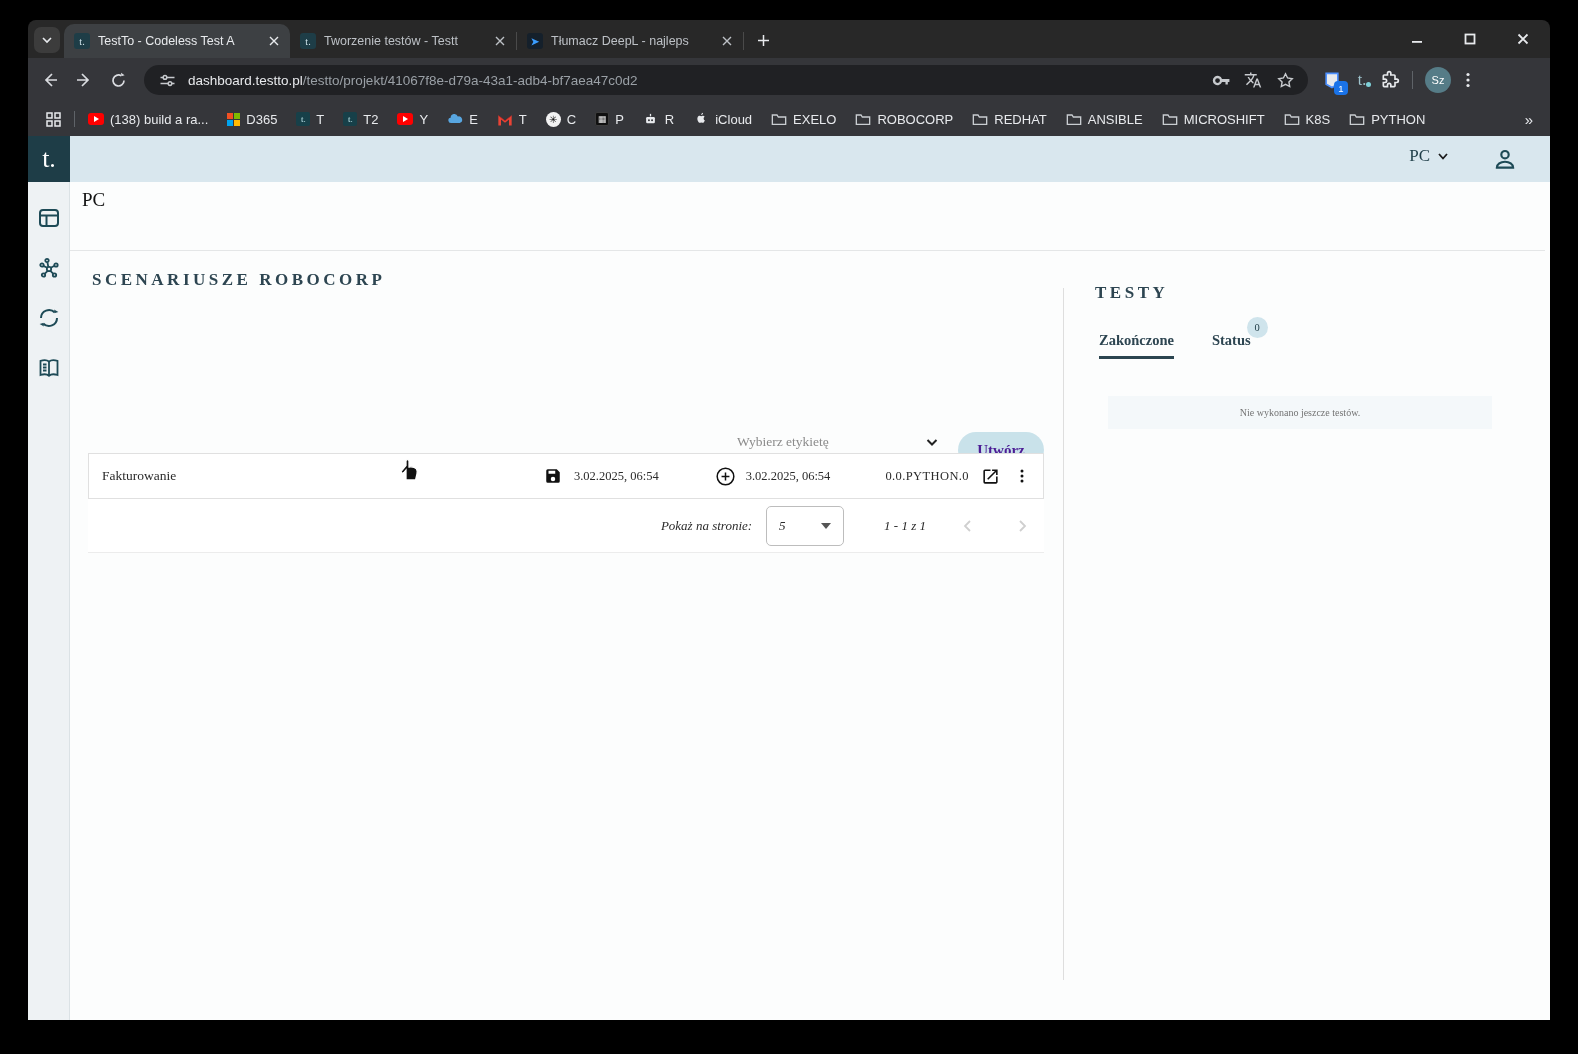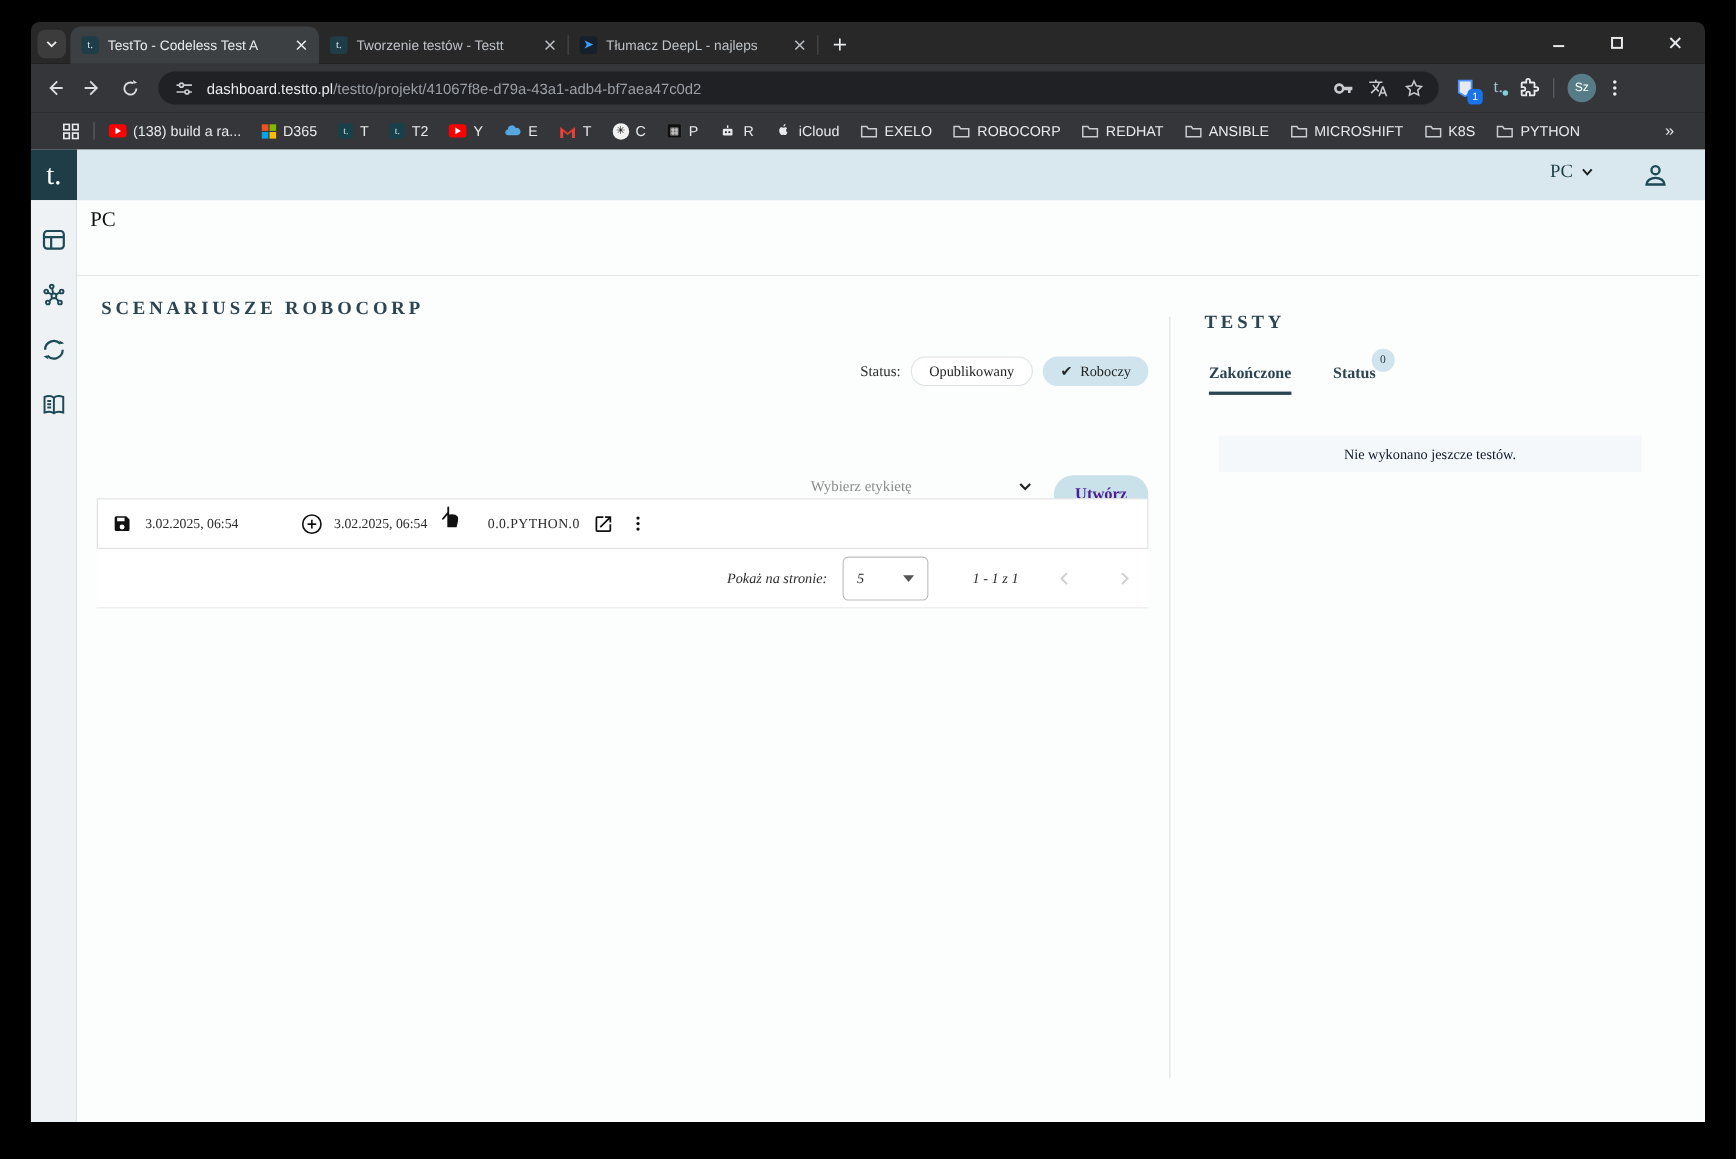--- a/index.html
+++ b/index.html
@@ -41,21 +41,21 @@
   .ext-badge { position:absolute; right:-4px; bottom:-3px; min-width:14px; height:14px; background:#1a73e8;
                color:#fff; border-radius:4px; font-size:9.5px; display:flex; align-items:center; justify-content:center; padding:0 3px; }
   .mini-testto { width:20px; height:20px; position:relative; color:#9fc4cc; font-family:"Liberation Serif", serif;
                  font-size:16px; display:flex; align-items:center; justify-content:center; }
   .mini-testto i { position:absolute; right:1px; bottom:3px; width:5px; height:5px; background:#7fd0d8; border-radius:50%; }
   .tb-sep { width:1px; height:18px; background:#5f6368; margin:0 4px; }
   .avatar { width:26px; height:26px; border-radius:50%; background:#567c87; color:#fff; font-size:11px;
             display:flex; align-items:center; justify-content:center; }
 
   
-  .bookmarks { height:34px; background:#35363a; display:flex; align-items:center; padding:0 28px; gap:19px;
+  .bookmarks { height:34px; background:#35363a; display:flex; align-items:center; padding:0 17px; gap:19px;
                color:#e8eaed; font-size:13px; flex:0 0 auto; }
   .bm { display:flex; align-items:center; gap:6px; white-space:nowrap; }
   .bm-sep { width:1px; height:16px; background:#5f6368; margin:0 -6px; }
   .ic16 { width:16px; height:16px; display:flex; align-items:center; justify-content:center; flex:0 0 auto; }
   .yt { width:16px; height:12px; background:#f00; border-radius:3px; position:relative; }
   .yt::after { content:""; position:absolute; left:6px; top:3px; border-left:5px solid #fff;
                border-top:3px solid transparent; border-bottom:3px solid transparent; }
   .ms { width:13px; height:13px; display:grid; grid-template-columns:6px 6px; grid-gap:1px; }
   .ms i { width:6px; height:6px; } .ms i:nth-child(1){background:#f25022;} .ms i:nth-child(2){background:#7fba00;}
   .ms i:nth-child(3){background:#00a4ef;} .ms i:nth-child(4){background:#ffb900;}
@@ -111,21 +111,21 @@
 
   .v-divider { position:absolute; left:1035px; top:152px; width:1px; height:692px; background:#dedede; }
   .tests-title { left:1067px; top:147px; }
   .tests-tabs { position:absolute; left:1071px; top:196px; display:flex; gap:38px; font-size:14.5px; font-weight:bold; color:#2d4551; }
   .ttab { padding-bottom:7px; position:relative; }
   .ttab.active { border-bottom:3px solid #2b4550; }
   .ttab .badge { position:absolute; right:-17px; top:-15px; width:21px; height:21px; border-radius:50%;
                  background:#cfe4ec; color:#1d3a44; font-size:10.5px; font-weight:normal;
                  display:flex; align-items:center; justify-content:center; }
   .empty-band { position:absolute; left:1080px; top:260px; width:384px; height:33px; background:#f4f8fa;
-                display:flex; align-items:center; justify-content:center; font-size:13px; color:#0f172a; }
+                display:flex; align-items:center; justify-content:center; font-size:10px; color:#737373; }
 
   .cursor { position:absolute; left:370px; top:322px; z-index:50; }
   svg { display:block; }
 </style>
 </head>
 <body>
 
 <div class="window">
 
   <div class="tabstrip">
@@ -459,45 +459,36 @@
             <path d="M12 5.5 V19.7 M6 8.5 h3.5 M6 11.5 h3.5 M6 14.5 h3.5"></path>
           </svg>
       </span>
     </div>
 
     <div class="pc-title">PC</div>
     <div class="title-divider"></div>
 
     <div class="scn-title">SCENARIUSZE ROBOCORP</div>
 
-    <div class="status-row">
-      <span>Status:</span>
-      <span class="chip outline">
-          <span>Opublikowany</span>
-        </span>
-      <span class="chip filled">
-          <span>✔</span>
-          <span>Roboczy</span>
-        </span>
-    </div>
 
     <div class="select-row">
       <div class="label-select">
         <span>Wybierz etykietę</span>
         <span>
           <svg width="16" height="16" viewBox="0 0 16 16">
               <polyline points="3.5,6 8,10.5 12.5,6" fill="none" stroke="#222" stroke-width="2"></polyline>
             </svg>
         </span>
       </div>
       <button class="create-btn">Utwórz</button>
     </div>
 
     <div class="scenario-table">
       <div class="srow">
+        <span class="name">Fakturowanie</span>
         <span class="row-icon">
           <svg width="18" height="18" viewBox="0 0 24 24" fill="#111">
               <path d="M17 3H5a2 2 0 0 0-2 2v14a2 2 0 0 0 2 2h14a2 2 0 0 0 2-2V7l-4-4zm-5 16a3 3 0 1 1 0-6 3 3 0 0 1 0 6zm3-10H6V5h9v4z"></path>
             </svg>
         </span>
         <span class="cell-date" style="margin-left:12px">3.02.2025, 06:54</span>
         <span class="row-icon" style="margin-left:56px">
           <svg width="21" height="21" viewBox="0 0 24 24" fill="none" stroke="#111" stroke-width="1.7">
               <circle cx="12" cy="12" r="9.5"></circle>
               <path d="M12 7.5 V16.5 M7.5 12 H16.5"></path>

